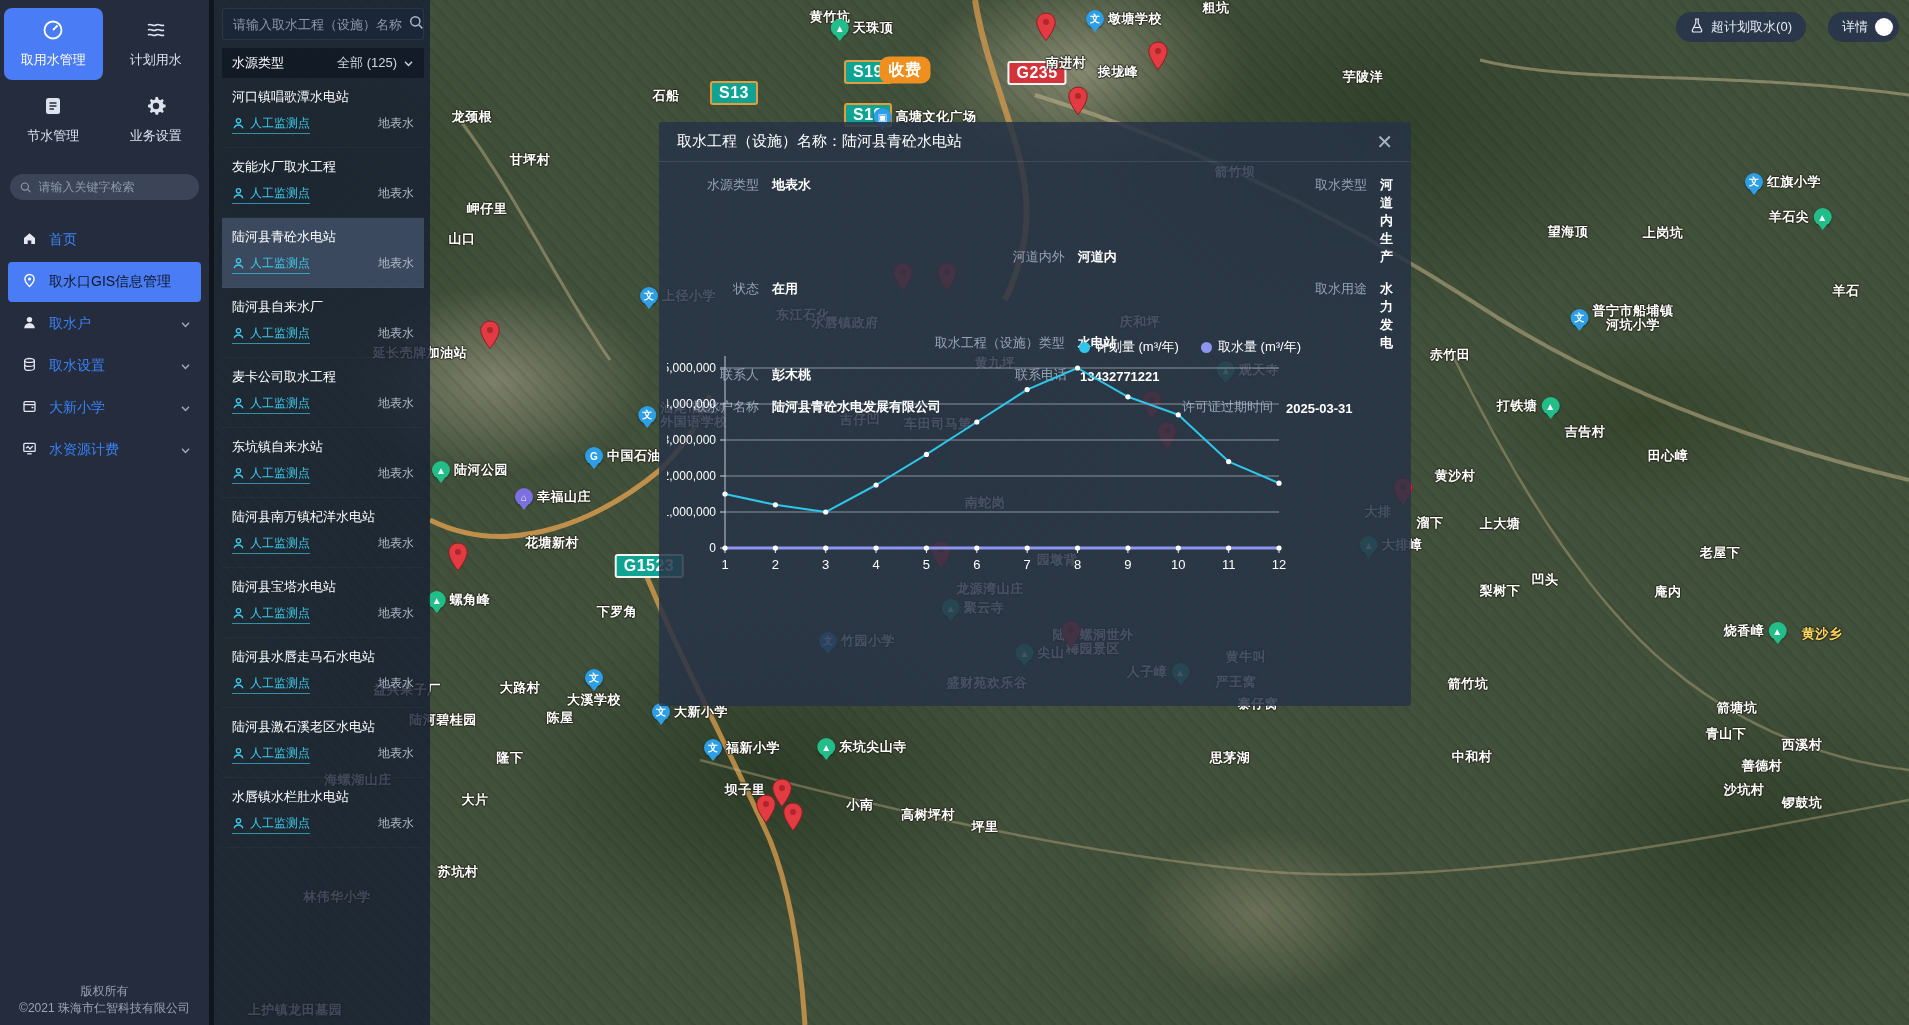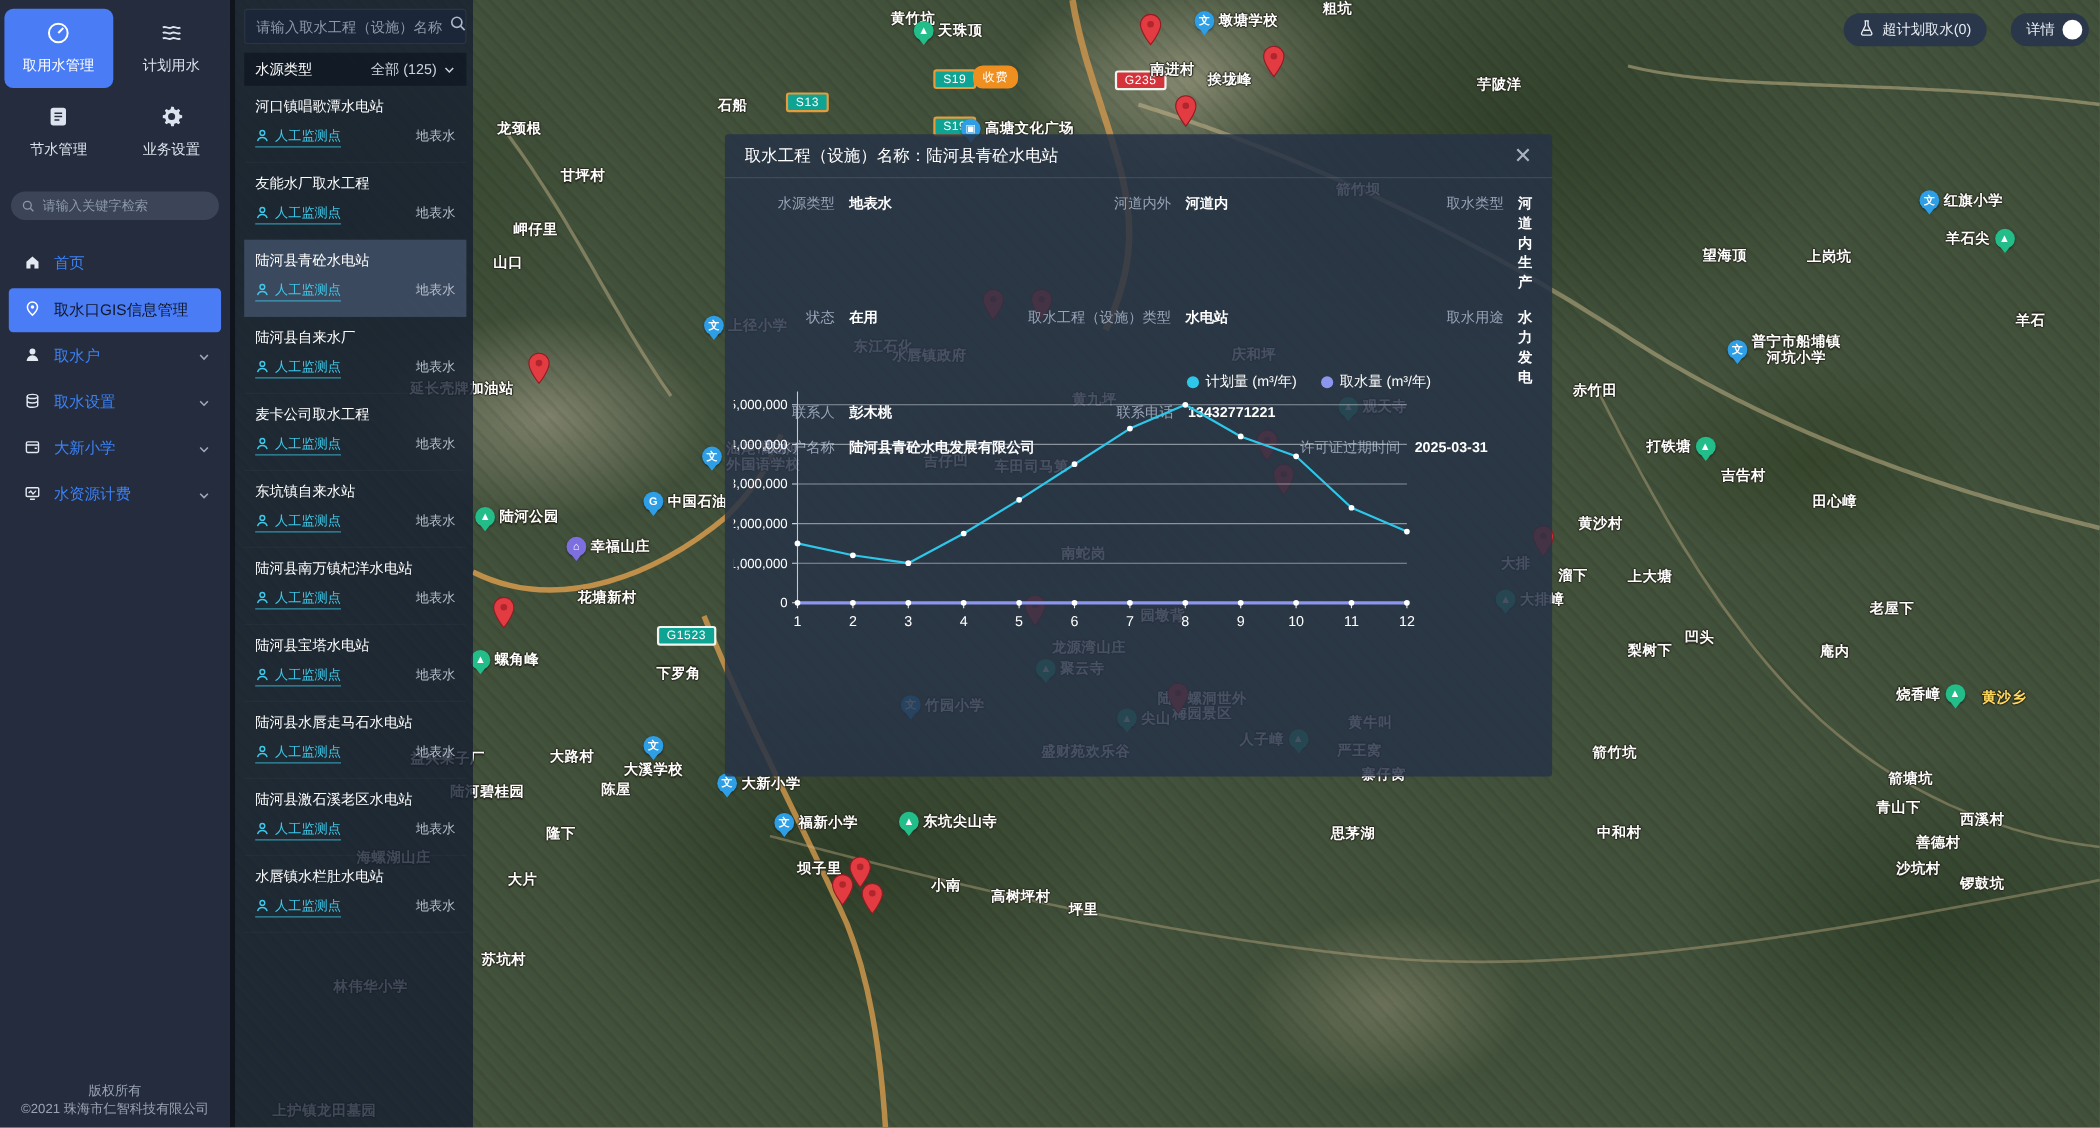--- a/index.html
+++ b/index.html
@@ -38,21 +38,21 @@
   .mtext.two { text-align:center; line-height:14px; }
   .mk { position:relative; width:18px; height:18px; border-radius:50% 50% 50% 50%; flex:0 0 auto;
         display:flex; align-items:center; justify-content:center;
         color:#fff; font-size:10px; font-weight:bold; box-shadow:0 1px 2px rgba(0,0,0,.5); }
   .mk::after { content:""; position:absolute; left:50%; bottom:-4px; transform:translateX(-50%);
         border:4px solid transparent; border-top-width:5px; border-bottom:0; }
   .mk.blue   { background:#2e9fe6; } .mk.blue::after   { border-top-color:#2e9fe6; }
   .mk.green  { background:#23bd8a; } .mk.green::after  { border-top-color:#23bd8a; }
   .mk.purple { background:#7e6fe0; } .mk.purple::after { border-top-color:#7e6fe0; }
   .badge { position:absolute; z-index:3; transform:translate(-50%,-50%); pointer-events:none;
-        font-size:11px; font-weight:normal; color:#fff; padding:1px 7px; border-radius:3px; letter-spacing:.5px; }
+        font-size:16px; font-weight:bold; color:#fff; padding:1px 7px; border-radius:3px; letter-spacing:.5px; }
   .badge.s { background:#0fa393; border:2px solid #e69b3c; }
   .badge.g { background:#0fa393; border:2px solid #f2f5ef; }
   .badge.r { background:#d4333c; border:2px solid #f2f5ef; }
   .badge.o { background:#ef8f1f; border:2px solid #ef8f1f; border-radius:9px; }
   .pin { position:absolute; z-index:4; width:22px; height:30px; transform:translate(-50%,-93%); }
 
   
   #sidebar { position:absolute; left:0; top:0; width:209px; height:1025px; background:#242c3d; z-index:30;
     display:flex; flex-direction:column; }
   #tiles { display:grid; grid-template-columns:1fr 1fr; gap:4px; padding:8px 4px 6px 4px; }
@@ -104,21 +104,21 @@
   #modal { position:absolute; left:659px; top:122px; width:752px; height:584px;
     background:rgba(39,50,71,.85); border-radius:3px; z-index:20; color:#fff; }
   #modal-title { height:40px; display:flex; align-items:center; padding:0 18px; font-size:15px;
     border-bottom:1px solid rgba(255,255,255,.1); }
   #modal-close { margin-left:auto; color:#aab3c2; font-size:20px; line-height:1; cursor:pointer; }
   #info { padding:14px 18px 0 18px; }
   .irow { display:flex; margin-bottom:14px; }
   .cell { display:flex; align-items:baseline; }
   .cell .l { color:#97a3b7; font-size:13px; text-align:right; margin-right:13px; flex:0 0 auto; }
   .cell .v { color:#fff; font-size:13px; font-weight:bold; }
-  .c0 { width:240px; } .c1 { width:368px; } .c2 { flex:1; }
+  .c0 { width:240px; } .c1 { width:368px;align-items:flex-end; } .c2 { flex:1; }
   .c0 .l { width:82px; } .c1 .l { width:150px; } .c2 .l { width:88px; }
   .c0.wide { width:608px; }
   
   #chart-wrap { position:absolute; left:8px; top:208px; width:640px; height:252px; }
   #legend { position:absolute; right:6px; top:8px; display:flex; gap:22px; }
   .leg { display:flex; align-items:center; gap:6px; font-size:13px; color:#fff; cursor:pointer; }
   .leg .dot { width:11px; height:11px; border-radius:50%; }
   #chart-svg { position:absolute; left:0; top:0; }
 </style>
 </head>
@@ -302,21 +302,21 @@
       <div class="ml" style="left: 594px; top: 678px;">
         <span class="mk blue">文</span>
         <span class="mtext" style="position:absolute;top:22px;left:50%;transform:translateX(-50%)">大溪学校</span>
       </div>
       <div class="ml" style="left: 560px; top: 718px;">
         <span class="mtext">陈屋</span>
       </div>
       <div class="ml" style="left: 617px; top: 612px;">
         <span class="mtext">下罗角</span>
       </div>
-      <span class="badge g" style="left: 624px; top: 566px; margin-top: 12px;">G1523</span>
+      <span class="badge g" style="left: 649px; top: 566px;">G1523</span>
       <div class="ml" style="left: 552px; top: 543px;">
         <span class="mtext">花塘新村</span>
       </div>
       <div class="ml" style="left: 553px; top: 497px;">
         <span class="mk purple">⌂</span>
         <span class="mtext">幸福山庄</span>
       </div>
       <div class="ml" style="left: 623px; top: 456px;">
         <span class="mk blue">G</span>
         <span class="mtext">中国石油</span>

